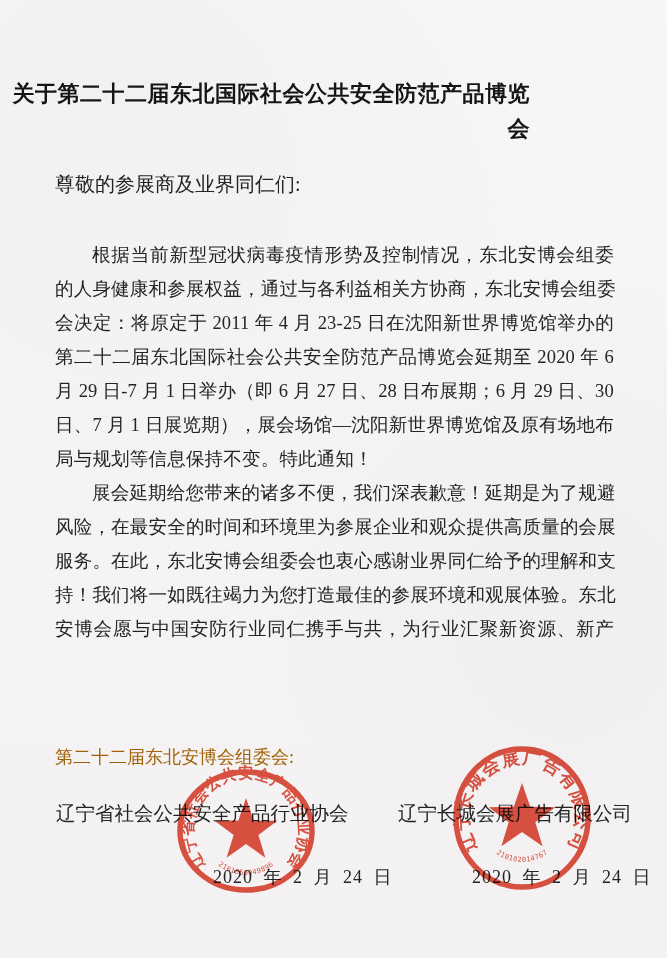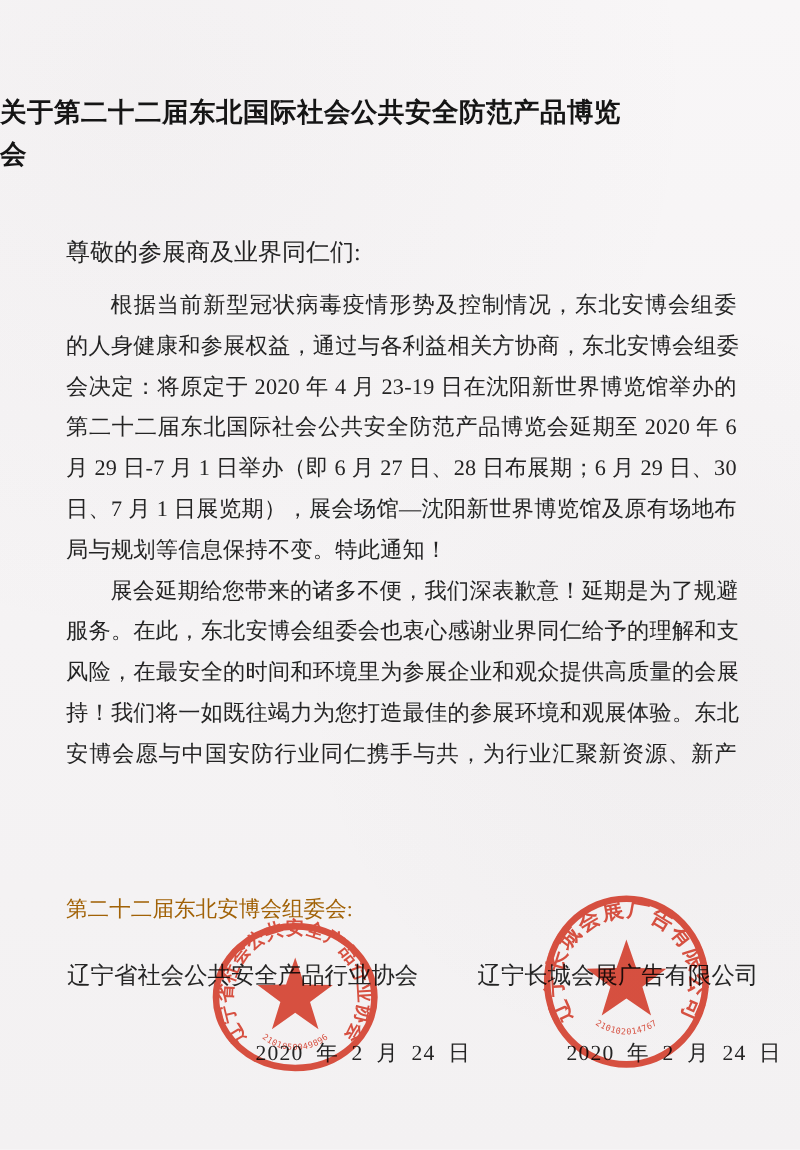--- a/index.html
+++ b/index.html
@@ -7,27 +7,27 @@
     width:667px;height:958px;position:relative;overflow:hidden;
     background:#f6f4f5;
     background-image:
       radial-gradient(circle at 18% 8%, rgba(120,110,115,0.04), transparent 45%),
       radial-gradient(circle at 85% 60%, rgba(120,110,115,0.03), transparent 40%),
       linear-gradient(180deg,#f8f6f7 0%,#f5f3f4 55%,#f3f1f2 100%);
     font-family:"Liberation Serif","DejaVu Serif",serif;
     color:#1f1f1f;
   }
   .page-title{
-    position:absolute;top:76px;left:0;width:530px;text-align:left;
+    position:absolute;top:76px;left:0;width:530px;text-align:right;
     font-family:"Liberation Sans","DejaVu Sans",sans-serif;
     font-weight:800;font-size:22px;line-height:35px;color:#151515;
     letter-spacing:0.5px;
   }
   .salutation{
-    position:absolute;left:55px;top:170px;font-size:20px;line-height:28px;color:#242424;margin-top:27px;
+    position:absolute;left:55px;top:170px;font-size:20px;line-height:28px;color:#242424;
   }
   .content{
     position:absolute;left:55px;top:238px;width:559px;
   }
   .line{
     height:34px;line-height:34px;font-size:18.5px;color:#242424;
     white-space:nowrap;text-align:justify;text-align-last:justify;
     text-justify:inter-character;letter-spacing:0.2px;
   }
   .line.indent{padding-left:37px;}
@@ -63,28 +63,28 @@
 
 <div class="page-title">
   <div>关于第二十二届东北国际社会公共安全防范产品博览会</div>
 </div>
 
 <div class="salutation">尊敬的参展商及业界同仁们:</div>
 
 <div class="content">
   <div class="line indent">根据当前新型冠状病毒疫情形势及控制情况，东北安博会组委</div>
   <div class="line">的人身健康和参展权益，通过与各利益相关方协商，东北安博会组委</div>
-  <div class="line">会决定：将原定于 2020 年 4 月 23-19 日在沈阳新世界博览馆举办的</div>
+  <div class="line">会决定：将原定于 2011 年 4 月 23-25 日在沈阳新世界博览馆举办的</div>
   <div class="line">第二十二届东北国际社会公共安全防范产品博览会延期至 2020 年 6</div>
   <div class="line">月 29 日-7 月 1 日举办（即 6 月 27 日、28 日布展期；6 月 29 日、30</div>
   <div class="line">日、7 月 1 日展览期），展会场馆—沈阳新世界博览馆及原有场地布</div>
   <div class="line endline">局与规划等信息保持不变。特此通知！</div>
   <div class="line indent">展会延期给您带来的诸多不便，我们深表歉意！延期是为了规避</div>
+  <div class="line">风险，在最安全的时间和环境里为参展企业和观众提供高质量的会展</div>
   <div class="line">服务。在此，东北安博会组委会也衷心感谢业界同仁给予的理解和支</div>
-  <div class="line">风险，在最安全的时间和环境里为参展企业和观众提供高质量的会展</div>
   <div class="line">持！我们将一如既往竭力为您打造最佳的参展环境和观展体验。东北</div>
   <div class="line">安博会愿与中国安防行业同仁携手与共，为行业汇聚新资源、新产</div>
 </div>
 
 <div class="signature">第二十二届东北安博会组委会:</div>
 
 <div class="org left">辽宁省社会公共安全产品行业协会</div>
 <div class="org right">辽宁长城会展广告有限公司</div>
 
 <div class="date left">2020 年 2 月 24 日</div>

